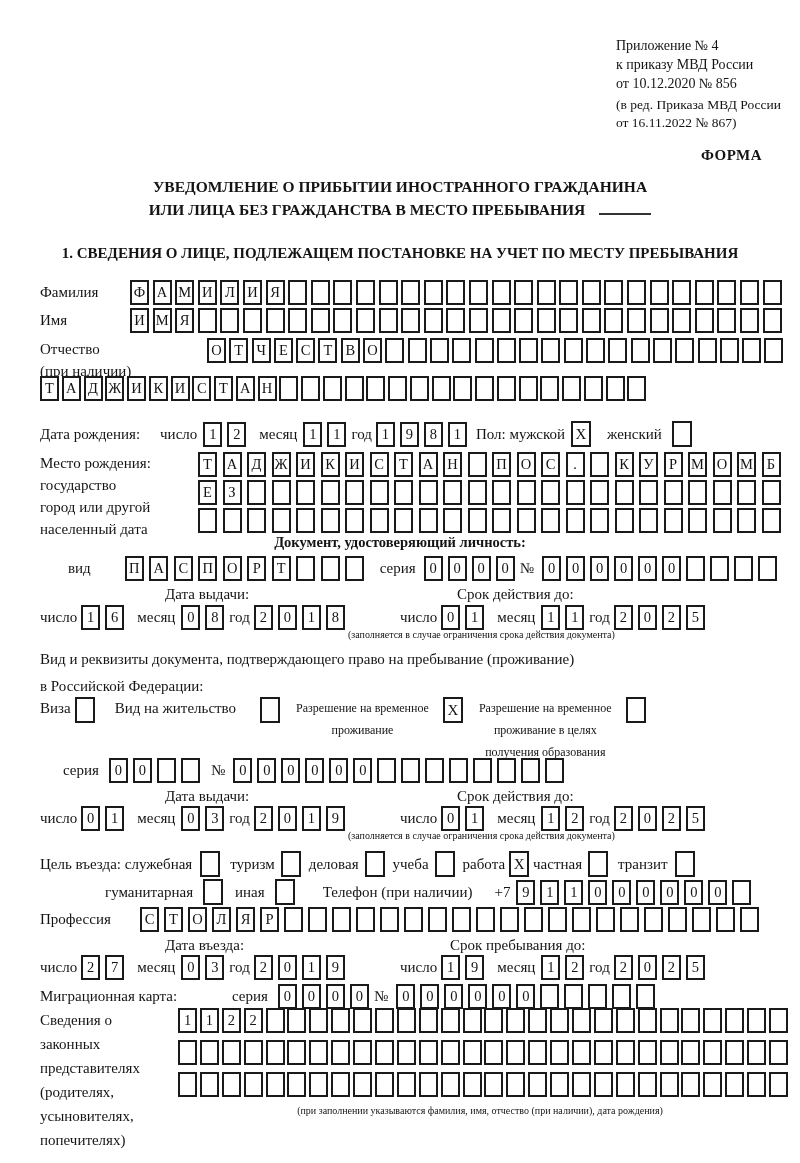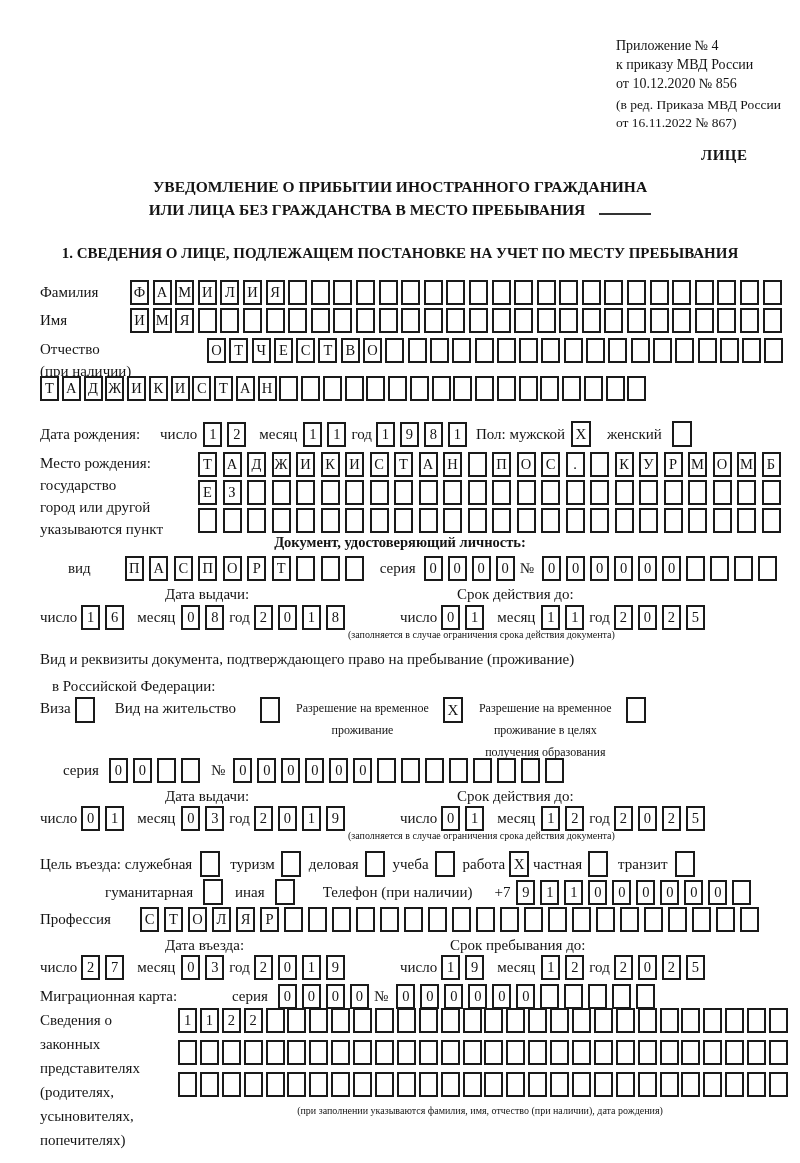--- a/index.html
+++ b/index.html
@@ -45,21 +45,21 @@
 
   <div class="abs hdr" style="left:616px;top:36px;">
     <div>Приложение № 4</div>
     <div>к приказу МВД России</div>
     <div>от 10.12.2020 № 856</div>
   </div>
   <div class="abs hdr2" style="left:616px;top:96px;">
     <div>(в ред. Приказа МВД России</div>
     <div>от 16.11.2022 № 867)</div>
   </div>
-  <div class="abs b" style="left:701px;top:147px;letter-spacing:0.5px;">ЛИЦЕ</div>
+  <div class="abs b" style="left:701px;top:147px;letter-spacing:0.5px;">ФОРМА</div>
 
   <div class="abs b ctr" style="left:0;top:201px;width:800px;font-size:15.5px;">
     <span>ИЛИ ЛИЦА БЕЗ ГРАЖДАНСТВА В МЕСТО ПРЕБЫВАНИЯ</span><span class="uline"></span>
   </div>
   <div class="abs b ctr" style="left:0;top:178px;width:800px;font-size:15.5px;">УВЕДОМЛЕНИЕ О ПРИБЫТИИ ИНОСТРАННОГО ГРАЖДАНИНА</div>
 
   <div class="abs b ctr" style="left:0;top:245px;width:800px;font-size:15px;">1. СВЕДЕНИЯ О ЛИЦЕ, ПОДЛЕЖАЩЕМ ПОСТАНОВКЕ НА УЧЕТ ПО МЕСТУ ПРЕБЫВАНИЯ</div>
 
   <div class="row" style="left:40px;top:280px;">
     <span class="lbl" style="width:90px;">Фамилия</span>
@@ -222,21 +222,21 @@
     <span class="cbox">X</span>
     <span class="lbl ml16 mr10">женский</span>
     <span class="cbox"></span>
   </div>
 
   <div class="rowt" style="left:40px;top:452px;">
     <span class="lblcol" style="width:158px;">
       <span>Место рождения:</span><br>
       <span>государство</span><br>
       <span>город или другой</span><br>
-      <span>указываются пункт</span>
+      <span>населенный дата</span>
     </span>
     <span class="vstack gap3">
       <span class="cells mrD">
           <span class="cell">Т</span>
           <span class="cell">А</span>
           <span class="cell">Д</span>
           <span class="cell">Ж</span>
           <span class="cell">И</span>
           <span class="cell">К</span>
           <span class="cell">И</span>
@@ -388,21 +388,21 @@
     <span class="cells mrE">
         <span class="cell">2</span>
         <span class="cell">0</span>
         <span class="cell">2</span>
         <span class="cell">5</span>
       </span>
   </div>
   <div class="abs note" style="left:348px;top:629px;">(заполняется в случае ограничения срока действия документа)</div>
 
   <div class="abs lbl" style="left:40px;top:651px;">Вид и реквизиты документа, подтверждающего право на пребывание (проживание)</div>
-  <div class="abs lbl" style="left:40px;top:678px;margin-left:12px;">в Российской Федерации:</div>
+  <div class="abs lbl" style="left:40px;top:678px;">в Российской Федерации:</div>
 
   <div class="rowt" style="left:40px;top:697px;">
     <span class="lbl mr4" style="margin-top:3px;">Виза</span>
     <span class="cbox"></span>
     <span class="lbl ml20 mr10" style="margin-top:3px;">Вид на жительство</span>
     <span class="cbox ml14"></span>
     <span class="cbblock ml16">
       <span>Разрешение на временное</span><br>
       <span>проживание</span>
     </span>

